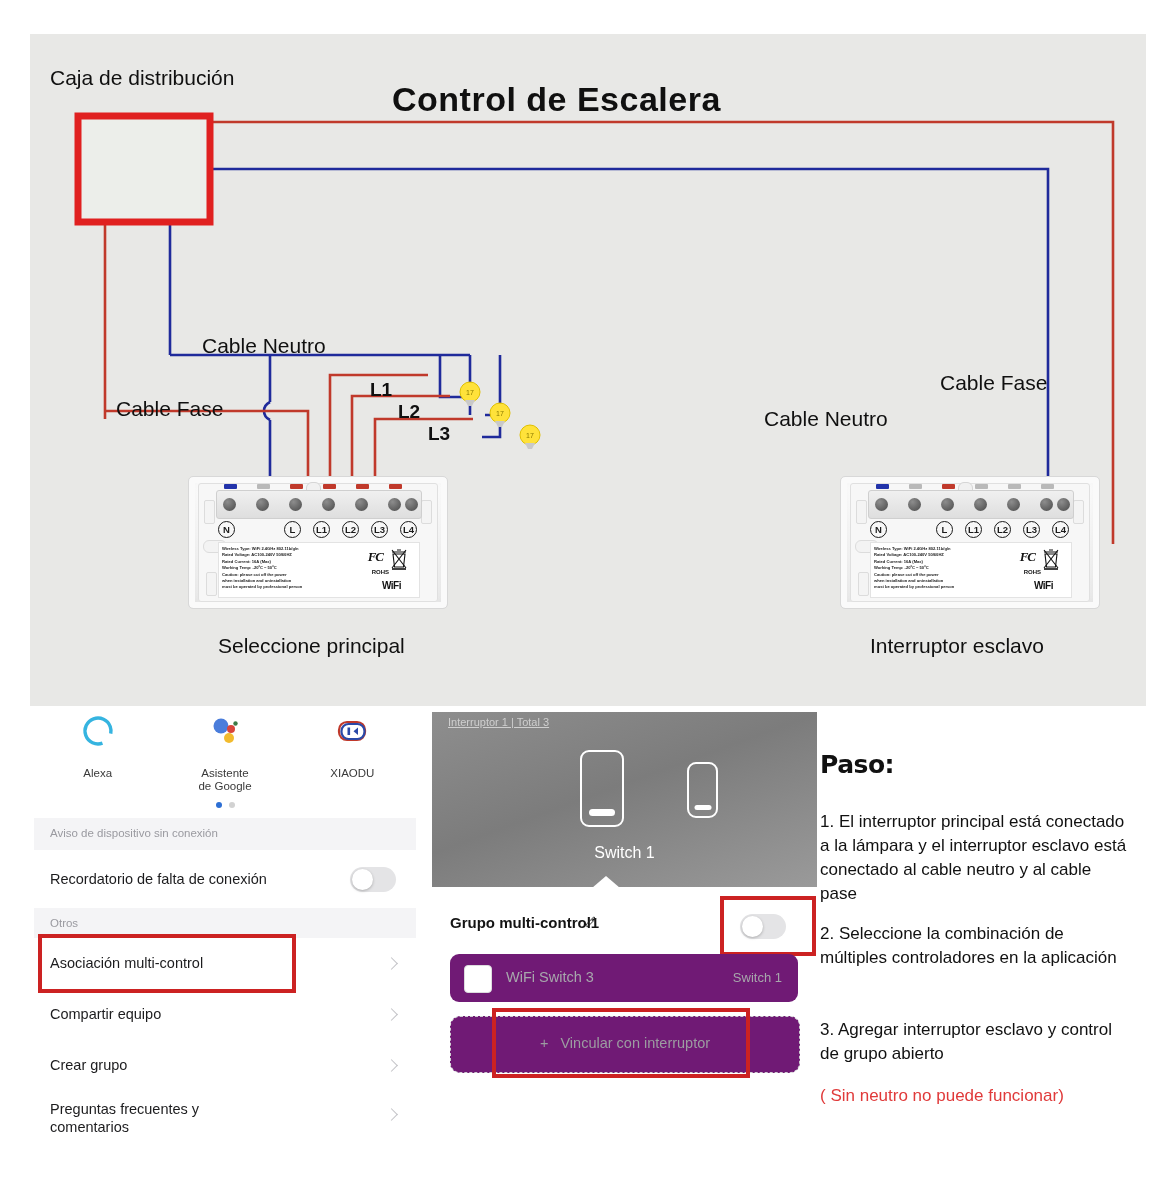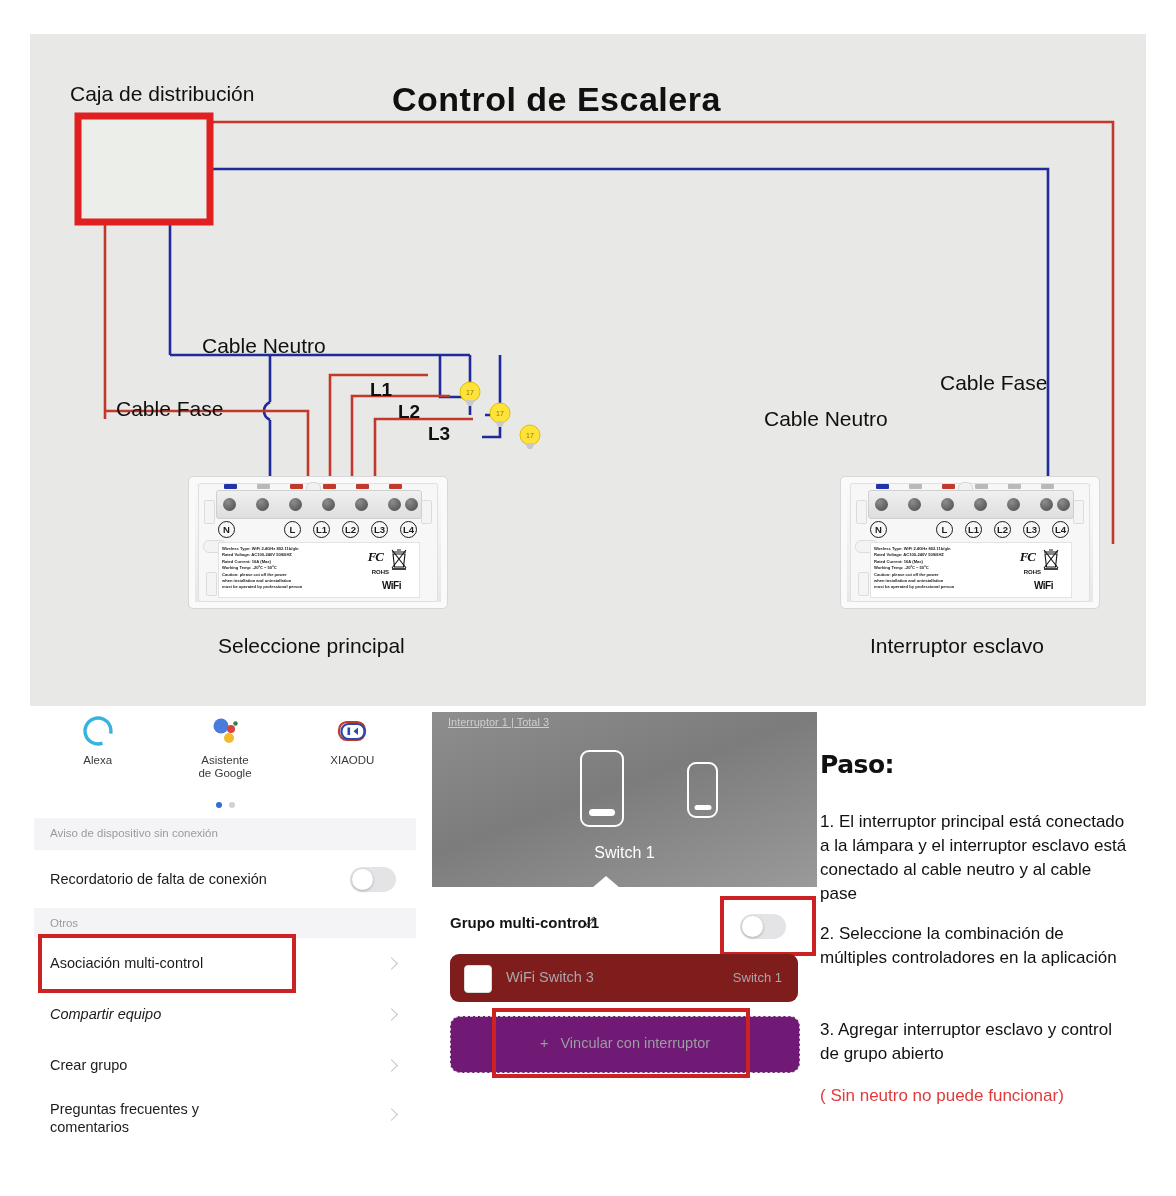--- a/index.html
+++ b/index.html
@@ -37,21 +37,21 @@
   .sw-clip{position:absolute;left:118px;top:6px;width:13px;height:20px;border:1px solid #d6d6d6;border-radius:6px;background:#f1f1f1;}
 
   
   #bottom{position:absolute;left:0;top:706px;width:1176px;height:434px;}
 
   
   #app-left{position:absolute;left:34px;top:0;width:382px;height:434px;background:#ffffff;}
   .integr-row{position:absolute;left:0;top:8px;width:382px;height:86px;display:flex;}
   .integr{flex:1;display:flex;flex-direction:column;align-items:center;}
   .integr-ico{width:34px;height:34px;position:relative;}
-  .integr-lbl{margin-top:6px;font-size:11.5px;color:#3a3a3a;text-align:center;line-height:13px;}
+  .integr-lbl{margin-top:19px;font-size:11.5px;color:#3a3a3a;text-align:center;line-height:13px;}
   .dots{position:absolute;left:0;top:96px;width:382px;display:flex;justify-content:center;gap:7px;}
   .dot{width:6px;height:6px;border-radius:50%;background:#d2d2d2;}
   .dot.on{background:#2d6fd4;}
   .sec-head{position:absolute;left:0;width:382px;height:32px;background:#f4f4f6;}
   .sec-head span{position:absolute;left:16px;top:9px;font-size:11.5px;color:#9a9aa0;}
   .row{position:absolute;left:0;width:382px;background:#fff;border-bottom:7px solid #4c1d95;}
   .row-lbl{position:absolute;left:16px;font-size:14.5px;color:#1c1c1e;line-height:18px;}
   .chev{position:absolute;right:20px;width:8px;height:8px;border-right:1.8px solid #c2c2c6;border-bottom:1.8px solid #c2c2c6;transform:rotate(-45deg);}
   .toggle{position:absolute;width:46px;height:25px;border-radius:13px;background:#e4e4e6;}
   .toggle .knob{position:absolute;left:2px;top:2px;width:21px;height:21px;border-radius:50%;background:#fff;box-shadow:0 1px 3px rgba(0,0,0,.25);}
@@ -62,21 +62,21 @@
   .mid-hero{position:absolute;left:0;top:6px;width:385px;height:175px;
             background:linear-gradient(160deg,#8e8e8e 0%,#7c7c7c 45%,#9a9a9a 100%);}
   .hero-title{position:absolute;left:16px;top:4px;font-size:11px;color:#cfcfcf;text-decoration:underline;}
   .sw-glyph{position:absolute;border:2.5px solid #fff;border-radius:9px;}
   .sw-glyph .rk{position:absolute;left:50%;transform:translateX(-50%);bottom:9px;width:26px;height:7px;border-radius:4px;background:#fff;}
   .sw-glyph.small .rk{width:17px;height:5px;bottom:6px;}
   .hero-lbl{position:absolute;left:0;top:132px;width:385px;text-align:center;font-size:16px;color:#fff;}
   .notch{position:absolute;left:160px;top:170px;width:0;height:0;border-left:14px solid transparent;border-right:14px solid transparent;border-bottom:12px solid #fff;}
   .grp-title{position:absolute;left:18px;top:208px;font-size:15px;font-weight:bold;color:#141414;}
   .pencil{position:absolute;left:153px;top:209px;width:13px;height:13px;}
-  .grp-card{position:absolute;left:18px;top:248px;width:348px;height:48px;background:#7f1d1d;border-radius:9px;}
+  .grp-card{position:absolute;left:18px;top:248px;width:348px;height:48px;background:#701a75;border-radius:9px;}
   .grp-thumb{position:absolute;left:14px;top:11px;width:26px;height:26px;border:1px solid #dcdcde;border-radius:4px;background:#fff;}
   .grp-name{position:absolute;left:56px;top:15px;font-size:14.5px;color:#a7a7ac;}
   .grp-val{position:absolute;right:16px;top:16px;font-size:13px;color:#a7a7ac;}
   .link-btn{position:absolute;left:18px;top:310px;width:348px;height:55px;border:1.5px dashed #cfcfd2;border-radius:10px;background:#701a75;}
   .link-txt{position:absolute;left:0;top:18px;width:348px;text-align:center;font-size:14.5px;color:#9c9ca1;}
 
   
   #steps{position:absolute;left:820px;top:0;width:330px;height:434px;background:#fff;}
   .steps-h{position:absolute;left:0;top:44px;font-size:25px;font-weight:bold;color:#111;font-family:"DejaVu Sans",sans-serif;letter-spacing:-.5px;}
   .step{position:absolute;left:0;width:312px;font-size:17px;line-height:24px;color:#111;}
@@ -129,21 +129,21 @@
       <text x="470" y="382" font-size="7" text-anchor="middle" fill="#8a7a00">17</text>
     </g>
     <g>
       <circle cx="500" cy="401" r="10" fill="#ffe23a" stroke="#e0c000" stroke-width="1"></circle>
       <path d="M495 409 L505 409 L502 415 L498 415 Z" fill="#c9c9c9"></path>
       <text x="500" y="404" font-size="7" text-anchor="middle" fill="#8a7a00">17</text>
     </g>
   </svg>
 
   <div class="dlabel big" style="left:362px;top:46px;">Control de Escalera</div>
-  <div class="dlabel" style="left:20px;top:48px;margin-left:20px;">Caja de distribución</div>
+  <div class="dlabel" style="left:20px;top:32px;">Caja de distribución</div>
   <div class="dlabel" style="left:172px;top:300px;">Cable Neutro</div>
   <div class="dlabel" style="left:86px;top:363px;">Cable Fase</div>
   <div class="dlabel" style="left:734px;top:373px;">Cable Neutro</div>
   <div class="dlabel" style="left:910px;top:337px;">Cable Fase</div>
 
   <div class="dlabel lamp" style="left:340px;top:345px;">L1</div>
   <div class="dlabel lamp" style="left:368px;top:367px;">L2</div>
   <div class="dlabel lamp" style="left:398px;top:389px;">L3</div>
 
   <div class="switch-dev" style="left:158px;top:442px;">
@@ -309,21 +309,21 @@
 
     <div class="sec-head" style="top:202px;height:30px;">
       <span>Otros</span>
     </div>
 
     <div class="row" style="top:232px;height:51px;">
       <div class="row-lbl" style="top:16px;">Asociación multi-control</div>
       <div class="chev" style="top:21px;"></div>
     </div>
     <div class="row" style="top:283px;height:51px;">
-      <div class="row-lbl" style="top:16px;font-style:italic;">Compartir equipo</div>
+      <div class="row-lbl" style="top:16px;">Compartir equipo</div>
       <div class="chev" style="top:21px;"></div>
     </div>
     <div class="row" style="top:334px;height:51px;">
       <div class="row-lbl" style="top:16px;">Crear grupo</div>
       <div class="chev" style="top:21px;"></div>
     </div>
     <div class="row" style="top:385px;height:52px;border-bottom:none;">
       <div class="row-lbl" style="top:9px;width:220px;">Preguntas frecuentes y comentarios</div>
       <div class="chev" style="top:19px;"></div>
     </div>

